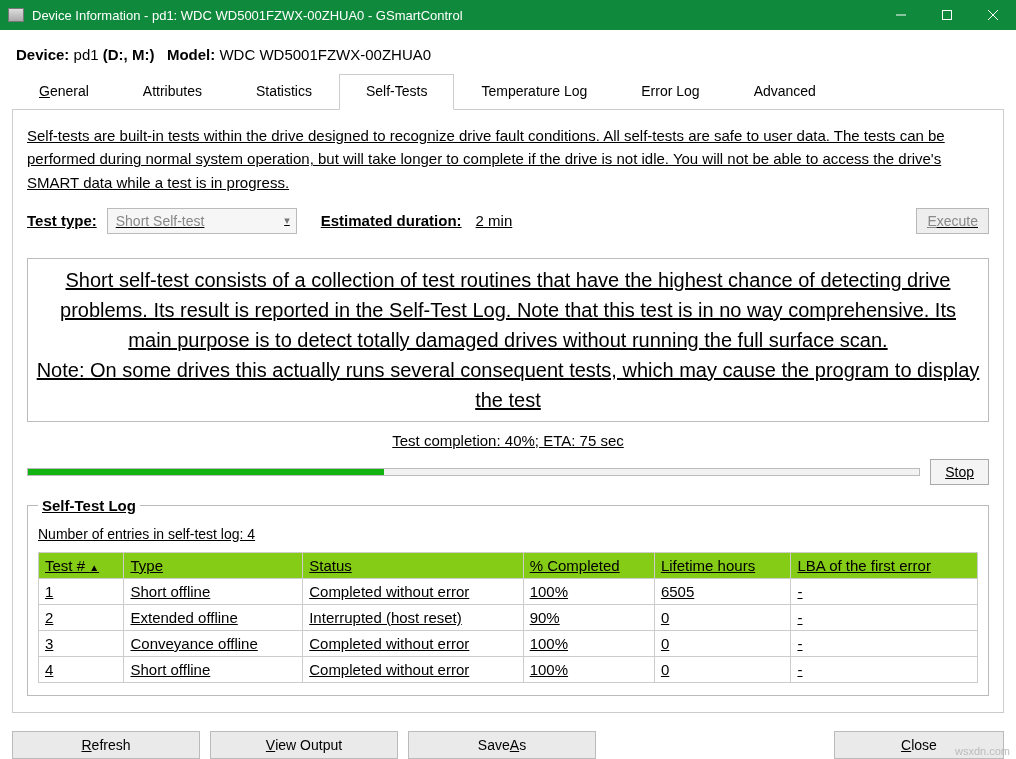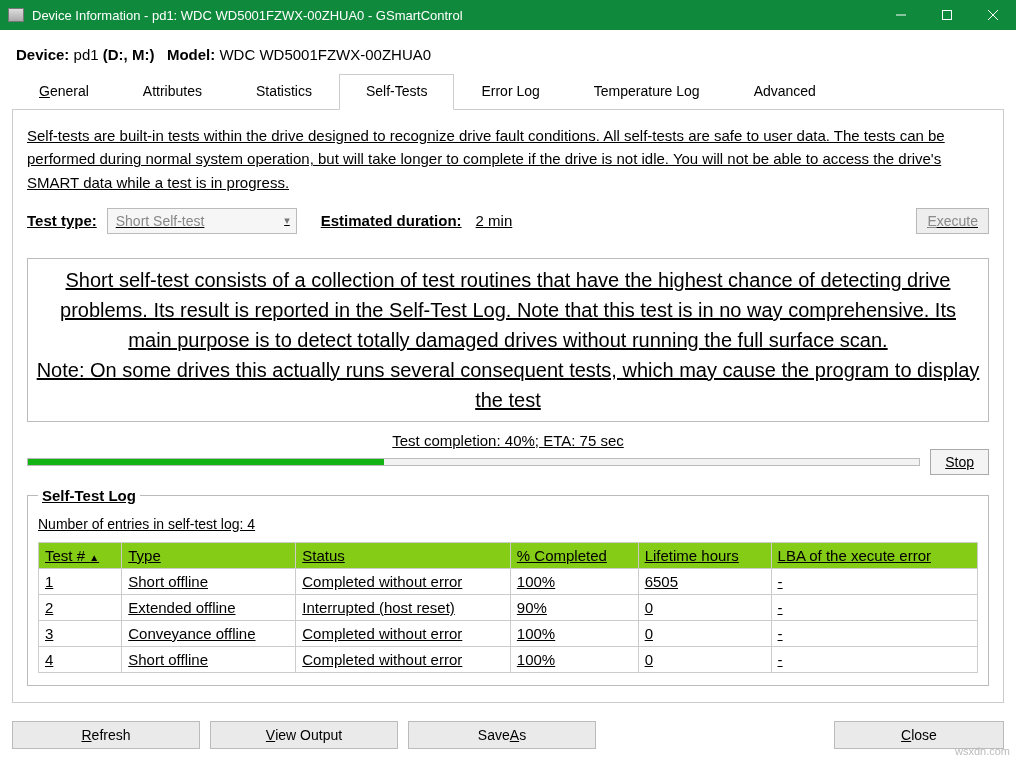--- a/index.html
+++ b/index.html
@@ -75,21 +75,21 @@
   .estdurval { font-size:15px; margin-left:4px; }
   .spacer { flex:1; }
   .btn-exec {
     border:1px solid #b8b8b8; background:#eee; color:#8a8a8a;
     padding:4px 10px; font-size:14px;
   }
   .testdesc {
     border:1px solid #bbb; padding:6px 8px; font-size:20px;
     line-height:1.5; margin-bottom:10px;text-align:center;
   }
-  .progress-row { display:flex; align-items:center; margin-bottom:12px; flex-direction:column; }
+  .progress-row { display:flex; align-items:center; gap:10px; margin-bottom:12px; flex-direction:column; }
   .progress-label { font-size:15px; text-align:center; }
   .progress-flex { display:flex; align-items:center; gap:10px; width:100%; }
   .progressbar {
     flex:1; height:8px; border:1px solid #bbb; background:#f2f2f2;
     position:relative;
   }
   .progressbar .fill { position:absolute; left:0; top:0; bottom:0; width:40%; background:#12b312; }
   .btn-stop {
     border:1px solid #aaa; background:#f4f4f4; padding:4px 14px; font-size:14px;
   }
@@ -152,22 +152,22 @@
     &nbsp;
     <b>Model:</b>
     <span>WDC WD5001FZWX-00ZHUA0</span>
   </div>
 
   <div class="tabs">
     <div class="tab"><u>G</u><span></span>eneral</div>
     <div class="tab">Attributes</div>
     <div class="tab">Statistics</div>
     <div class="tab active">Self-Tests</div>
+    <div class="tab">Temperature Log</div>
     <div class="tab">Error Log</div>
-    <div class="tab">Temperature Log</div>
     <div class="tab">Advanced</div>
   </div>
 
   <div class="panel">
     <div class="desc">Self-tests are built-in tests within the drive designed to recognize drive fault conditions. All self-tests are safe to user data. The tests can be performed during normal system operation, but will take longer to complete if the drive is not idle. You will not be able to access the drive's SMART data while a test is in progress.</div>
 
     <div class="row-testtype">
       <label>Test type:</label>
       <div class="combo">
         <span>Short Self-test</span>
@@ -195,21 +195,21 @@
       <legend>Self-Test Log</legend>
       <div class="log-count">Number of entries in self-test log: 4</div>
       <table class="logtbl">
         <thead>
           <tr>
             <th><span>Test #</span> <span class="sort-arrow">▲</span></th>
             <th>Type</th>
             <th>Status</th>
             <th>% Completed</th>
             <th>Lifetime hours</th>
-            <th>LBA of the xecute error</th>
+            <th>LBA of the first error</th>
           </tr>
         </thead>
         <tbody id="logbody">
             <tr>
               <td>1</td>
               <td>Short offline</td>
               <td>Completed without error</td>
               <td>100%</td>
               <td>6505</td>
               <td>-</td>

